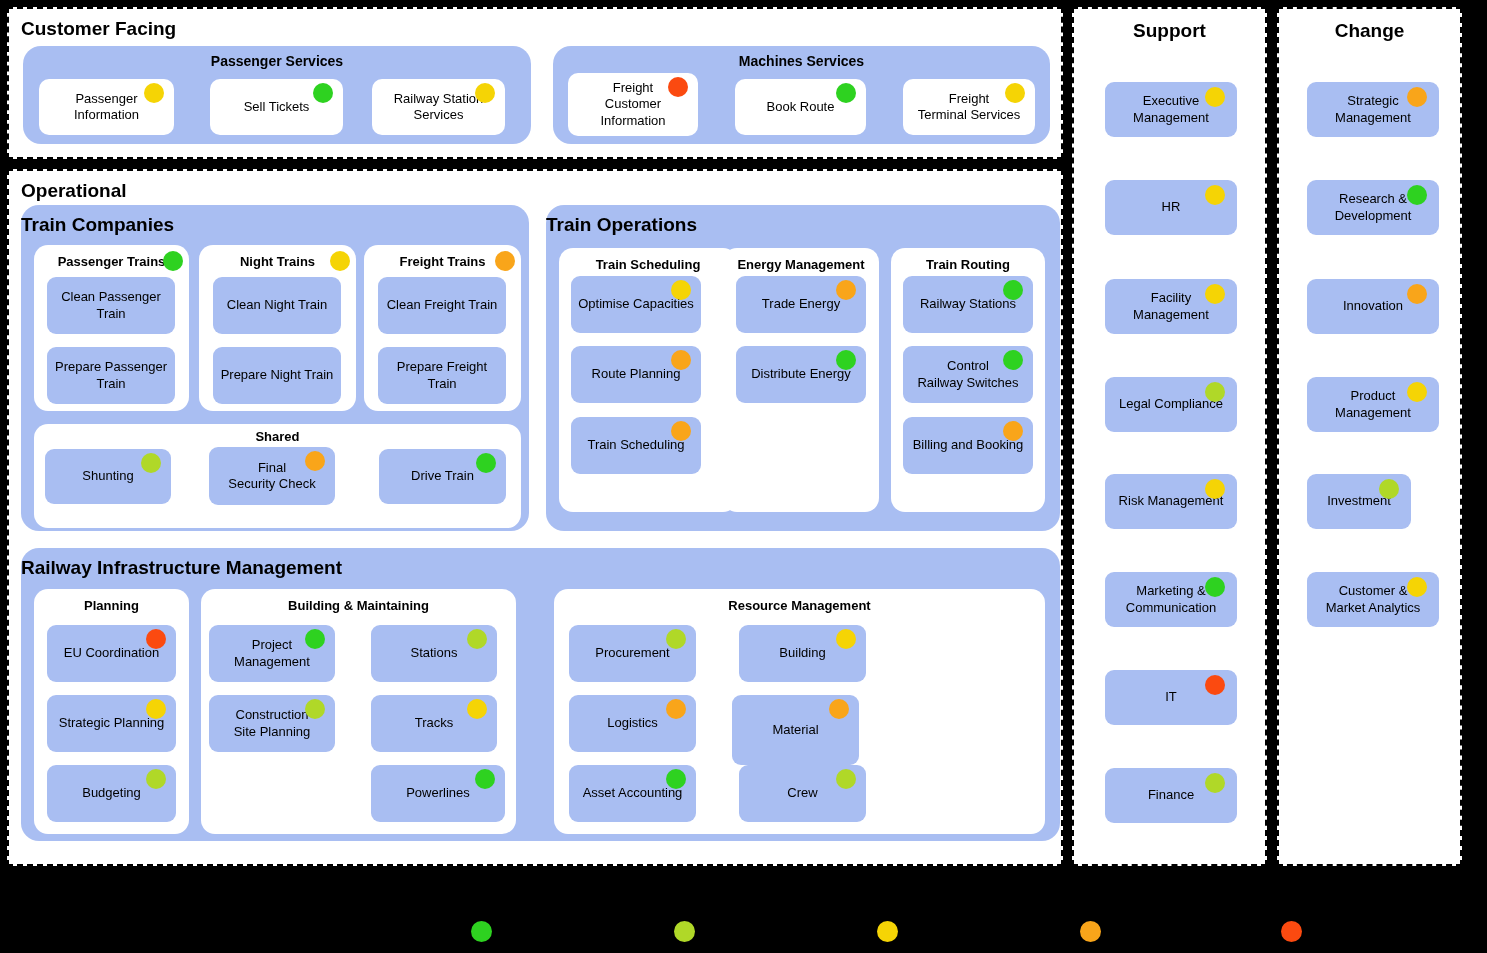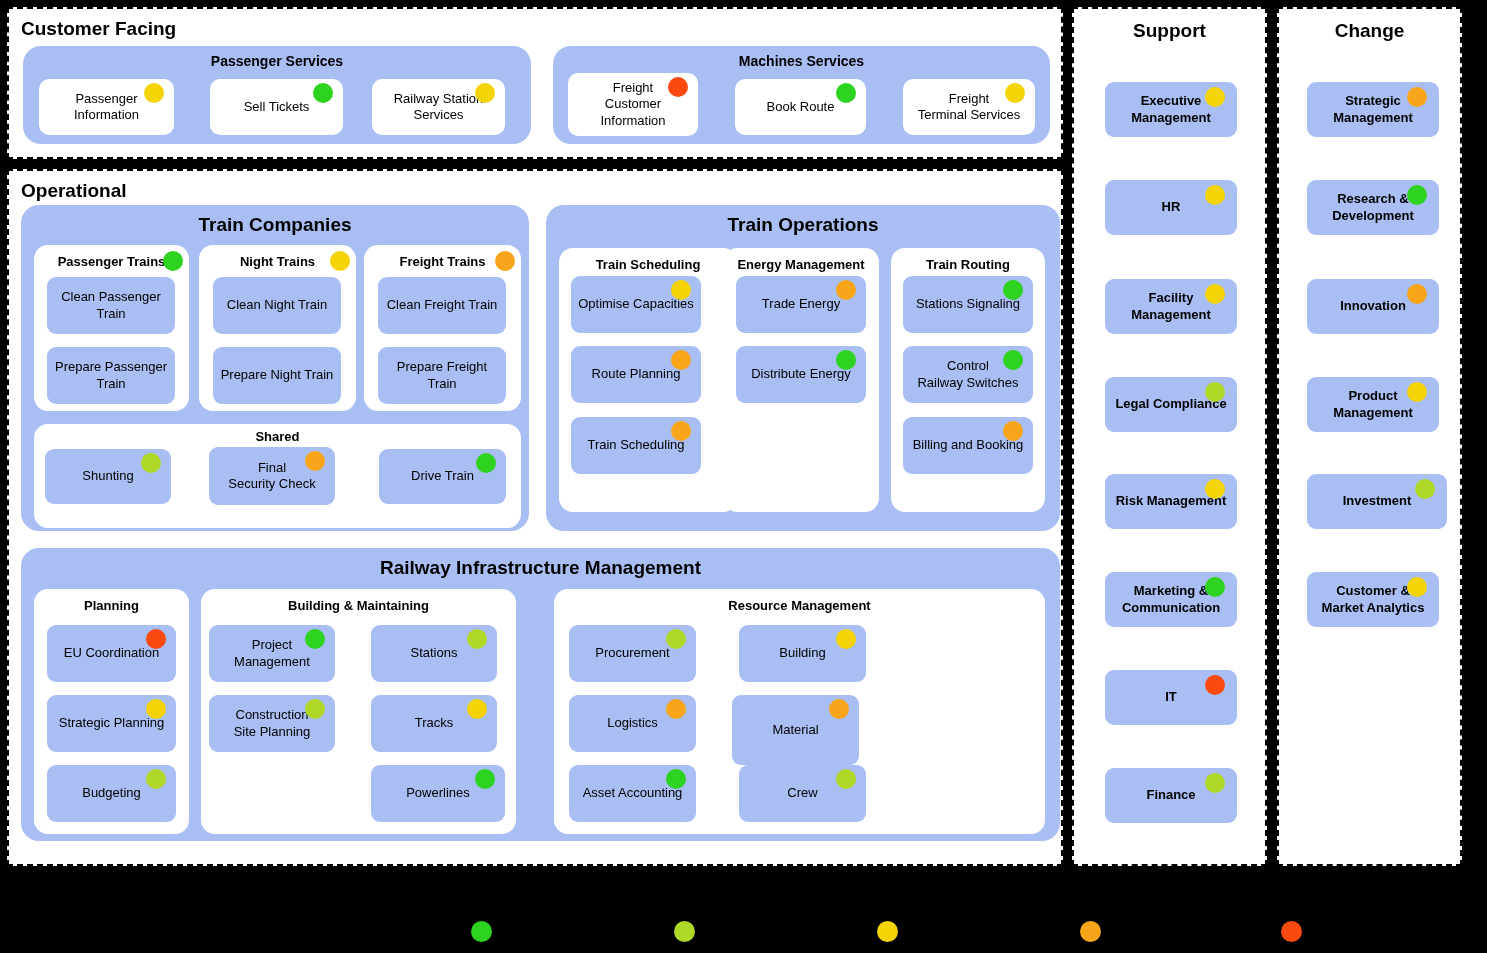--- a/index.html
+++ b/index.html
@@ -4,28 +4,28 @@
 <title>Railway Capability Map</title>
 <style>
   *{box-sizing:border-box;margin:0;padding:0}
   html,body{width:1487px;height:953px}
   body{position:relative;background:var(--page-bg,#000);font-family:"Liberation Sans",sans-serif;color:#000;overflow:hidden}
   .panel{position:absolute;background:var(--panel-bg,#fff);border:2px dashed #000}
   .panel-title{position:absolute;left:12px;top:9px;font-size:19px;font-weight:bold}
   .panel-title-center{position:absolute;left:0;right:0;top:11px;text-align:center;font-size:19px;font-weight:bold}
   .blue-group{position:absolute;background:var(--container-blue,#a9bef2);border-radius:18px}
   .group-title{position:absolute;left:0;right:0;top:7px;text-align:center;font-size:14px;font-weight:bold}
-  .container-title{position:absolute;left:0;right:0;top:9px;text-align:center;font-size:19px;font-weight:bold}
+  .container-title{position:absolute;left:0;right:0;top:9px;text-align:left;font-size:19px;font-weight:bold}
   .sub{position:absolute;background:var(--panel-bg,#fff);border-radius:14px}
   .sub-title{position:absolute;left:0;right:0;top:9px;text-align:center;font-size:13px;font-weight:bold}
   .leaf{position:absolute;display:flex;align-items:center;justify-content:center;text-align:center;
         font-size:13px;line-height:1.25;white-space:pre-line;border-radius:9px}
   .lf-white{background:var(--panel-bg,#fff);border-radius:10px}
   .lf-blue{background:var(--container-blue,#a9bef2)}
-  .leaf.bold{font-weight:bold}
+  .leaf.bold{font-weight:normal}
   .dot{position:absolute;width:20px;height:20px;border-radius:50%;top:4px;right:10px}
   .dot.corner{top:6px;right:6px}
   .legend-dot{position:absolute;width:21px;height:21px;border-radius:50%;top:921px}
 </style>
 </head>
 <body>
 
 <div class="panel" style="left:7px;top:7px;width:1056px;height:152px">
   <div class="panel-title">Customer Facing</div>
 
@@ -155,21 +155,21 @@
       <div class="leaf lf-blue" style="left:13px;top:98px;width:130px;height:57px">
         <span class="dot" style="background: rgb(46, 210, 32);"></span>
         <span>Distribute Energy</span>
       </div>
     </div>
 
     <div class="sub" style="left:345px;top:43px;width:154px;height:264px">
       <div class="sub-title">Train Routing</div>
       <div class="leaf lf-blue" style="left:12px;top:28px;width:130px;height:57px">
         <span class="dot" style="background: rgb(46, 210, 32);"></span>
-        <span>Stations Signaling</span>
+        <span>Railway Stations</span>
       </div>
       <div class="leaf lf-blue" style="left:12px;top:98px;width:130px;height:57px">
         <span class="dot" style="background: rgb(46, 210, 32);"></span>
         <span>Control
 Railway Switches</span>
       </div>
       <div class="leaf lf-blue" style="left:12px;top:169px;width:130px;height:57px">
         <span class="dot" style="background: rgb(249, 165, 26);"></span>
         <span>Billing and Booking</span>
       </div>
@@ -304,21 +304,21 @@
   <div class="leaf lf-blue bold" style="left:28px;top:171px;width:132px;height:55px">
     <span class="dot" style="right: 12px; top: 5px; background: rgb(46, 210, 32);"></span>
     <span>Research &amp;
 Development</span>
   </div>
   <div class="leaf lf-blue bold" style="left:28px;top:368px;width:132px;height:55px">
     <span class="dot" style="right: 12px; top: 5px; background: rgb(245, 212, 5);"></span>
     <span>Product
 Management</span>
   </div>
-  <div class="leaf lf-blue bold" style="left:28px;top:465px;width:140px;height:55px">
+  <div class="leaf lf-blue bold" style="left:28px;top:465px;width:104px;height:55px">
     <span class="dot" style="right: 12px; top: 5px; background: rgb(176, 216, 40);"></span>
     <span>Investment</span>
   </div>
   <div class="leaf lf-blue bold" style="left:28px;top:563px;width:132px;height:55px">
     <span class="dot" style="right: 12px; top: 5px; background: rgb(245, 212, 5);"></span>
     <span>Customer &amp;
 Market Analytics</span>
   </div>
 </div>
 

